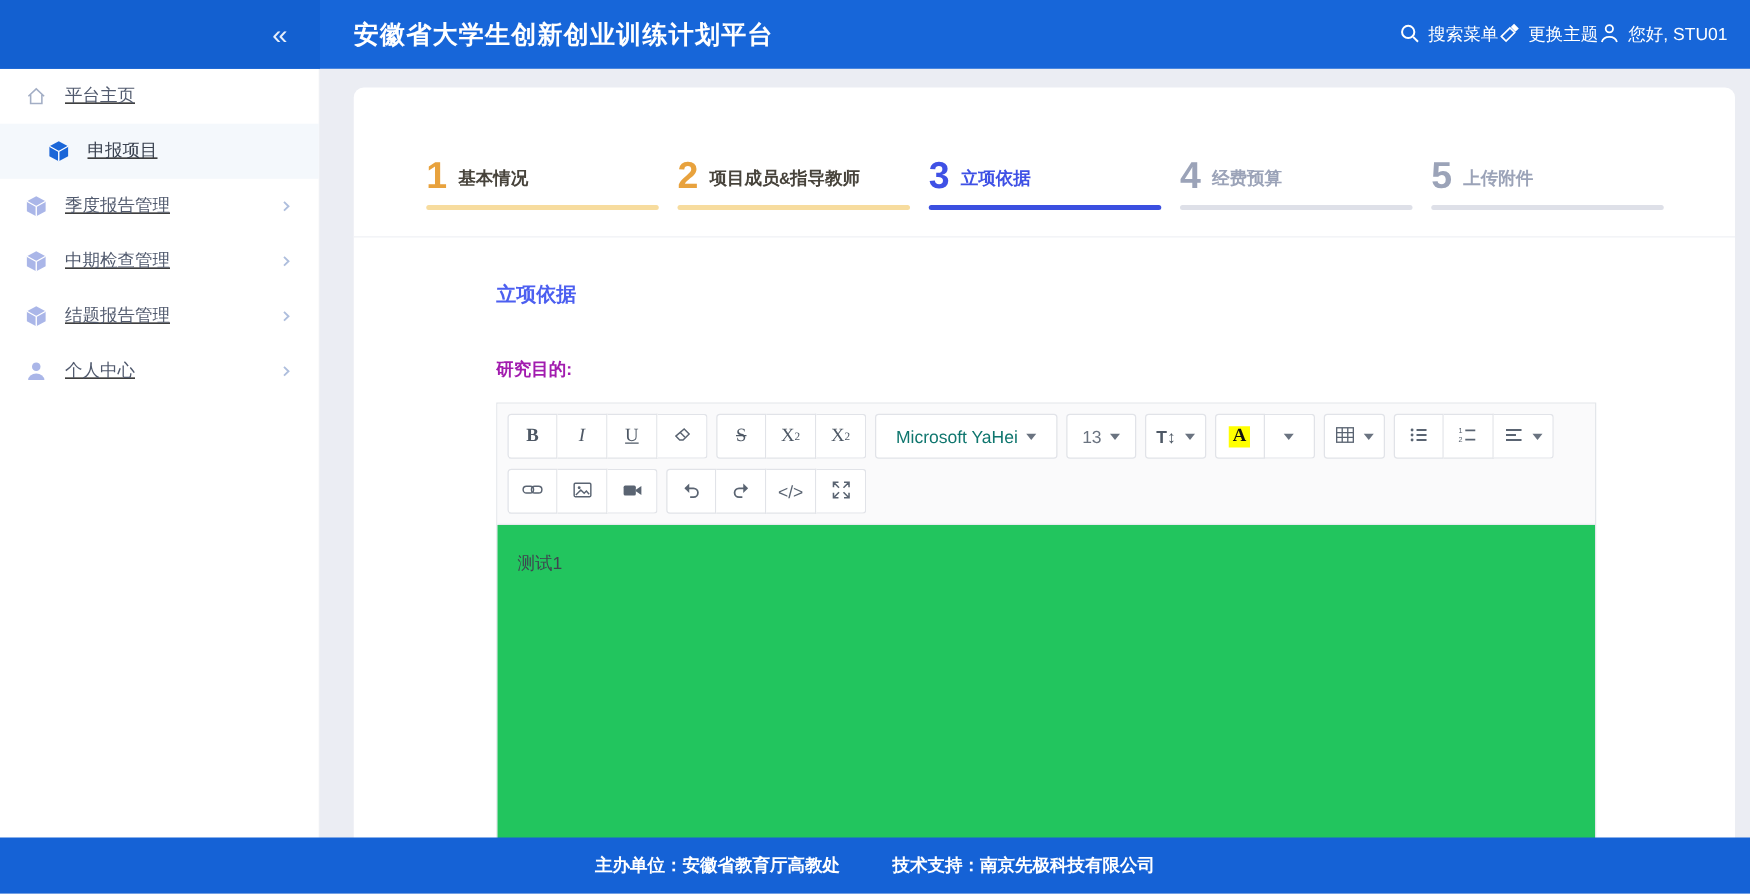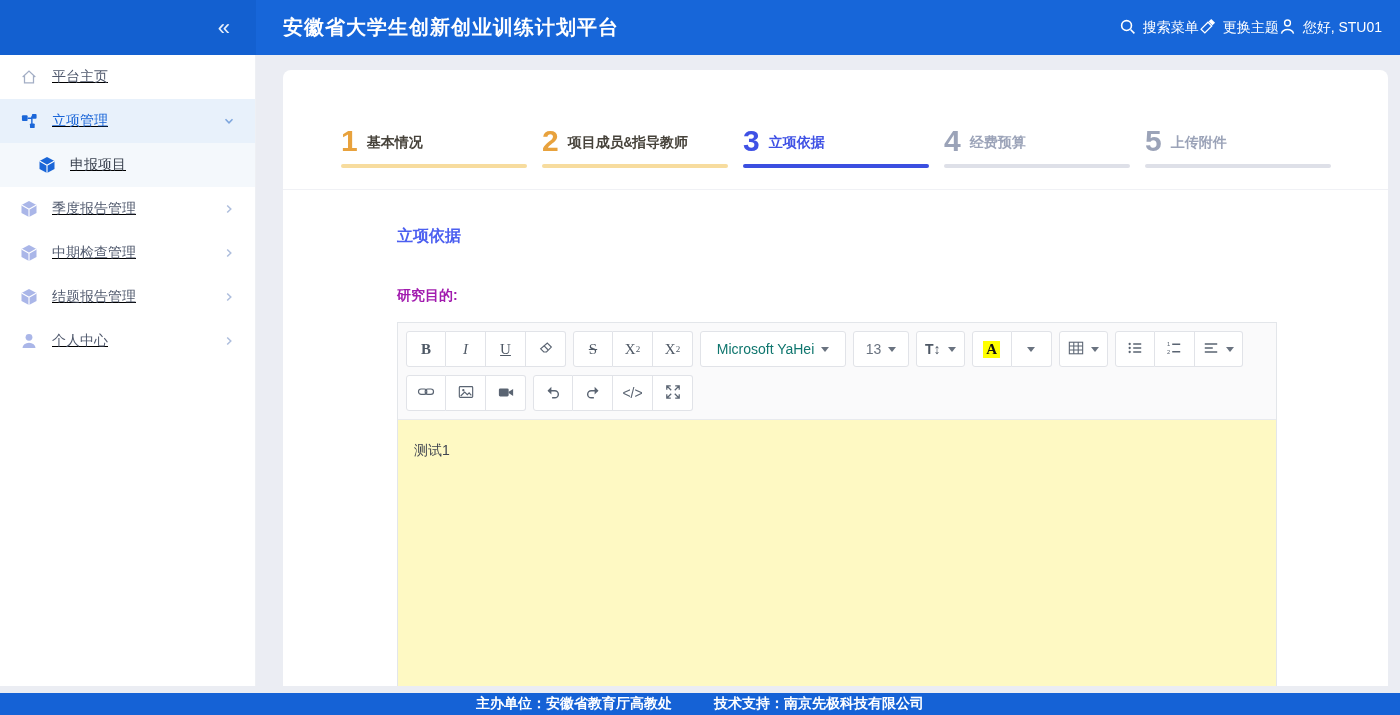--- a/index.html
+++ b/index.html
@@ -62,24 +62,24 @@
   .g-bold { font-weight:bold; }
   .g-italic { font-style:italic; }
   .g-under { text-decoration:underline; }
   .g-strike { text-decoration:line-through; }
   .tb-btn sup, .tb-btn sub { font-size:9px; font-family:"Liberation Serif",serif; color:#4e5865; }
   .caret { width:0; height:0; border-left:4px solid transparent; border-right:4px solid transparent; border-top:5px solid #6a7380; margin-left:7px; }
   .font-btn { min-width:146px; color:#0f766e; }
   .size-btn { min-width:56px; color:#6a7380; }
   .hl-a { background:#ffff00; color:#111; font-weight:bold; font-family:"Liberation Serif",serif; padding:0 3px; font-size:15px; }
   .lh-lbl { font-weight:bold; color:#4e5865; }
-  .editarea { flex:1; background:#fef9c3; padding:22px 16px; font-size:14px; color:#3f4450; outline:none; overflow:auto; }
-
-  
-  .footer { position:absolute; left:0; right:0; bottom:0; height:22px; background:#1562d6; color:#fff; display:flex; align-items:center; justify-content:center; gap:42px; font-size:14px; font-weight:bold; z-index:11; }
+  .editarea { flex:1; background:#22c55e; padding:22px 16px; font-size:14px; color:#3f4450; outline:none; overflow:auto; }
+
+  
+  .footer { position:absolute; left:0; right:0; bottom:0; height:45px; background:#1562d6; color:#fff; display:flex; align-items:center; justify-content:center; gap:42px; font-size:14px; font-weight:bold; z-index:11; }
 </style>
 </head>
 <body>
 
 <div class="app">
 
   <div class="header">
     <div class="header-left">
       <span class="collapse-icon">«</span>
     </div>
@@ -111,36 +111,20 @@
 
   <div class="sidebar">
     <div class="side-item">
       <span class="ico">
           <svg width="18" height="18" viewBox="0 0 20 20">
             <path d="M3 10 L10 3.5 L17 10 M5 8.6 V16.5 H15 V8.6" fill="none" stroke="#a3aec5" stroke-width="1.4"></path>
           </svg>
         </span>
       <span class="lbl">平台主页</span>
     </div>
-    <div class="side-item active-parent">
-      <span class="ico">
-          <svg width="17" height="17" viewBox="0 0 18 18">
-            <path d="M7 5.5 H11.5 M11.5 3.5 V12 M11.5 12 H12" fill="none" stroke="#1a66d8" stroke-width="1.5"></path>
-            <rect x="1" y="2.5" width="6" height="6" rx="1" fill="#1a66d8"></rect>
-            <rect x="11.5" y="1" width="5" height="5" rx="1" fill="#1a66d8"></rect>
-            <rect x="9.5" y="11" width="5" height="5" rx="1" fill="#1a66d8"></rect>
-          </svg>
-        </span>
-      <span class="lbl">立项管理</span>
-      <span class="chev">
-          <svg width="12" height="12" viewBox="0 0 12 12">
-            <path d="M2.5 4.2 L6 7.8 L9.5 4.2" fill="none" stroke="#7ea6dd" stroke-width="1.5"></path>
-          </svg>
-        </span>
-    </div>
     <div class="side-item submenu">
       <span class="ico">
           <svg width="18" height="18" viewBox="0 0 18 18">
             <path d="M9 1 L16.5 5 V13 L9 17 L1.5 13 V5 Z" fill="#1a66d8"></path>
             <path d="M9 9.2 L16.5 5 M9 9.2 L1.5 5 M9 9.2 V17" stroke="#fff" stroke-width="1.1" fill="none"></path>
           </svg>
         </span>
       <span class="lbl">申报项目</span>
     </div>
     <div class="side-item">

